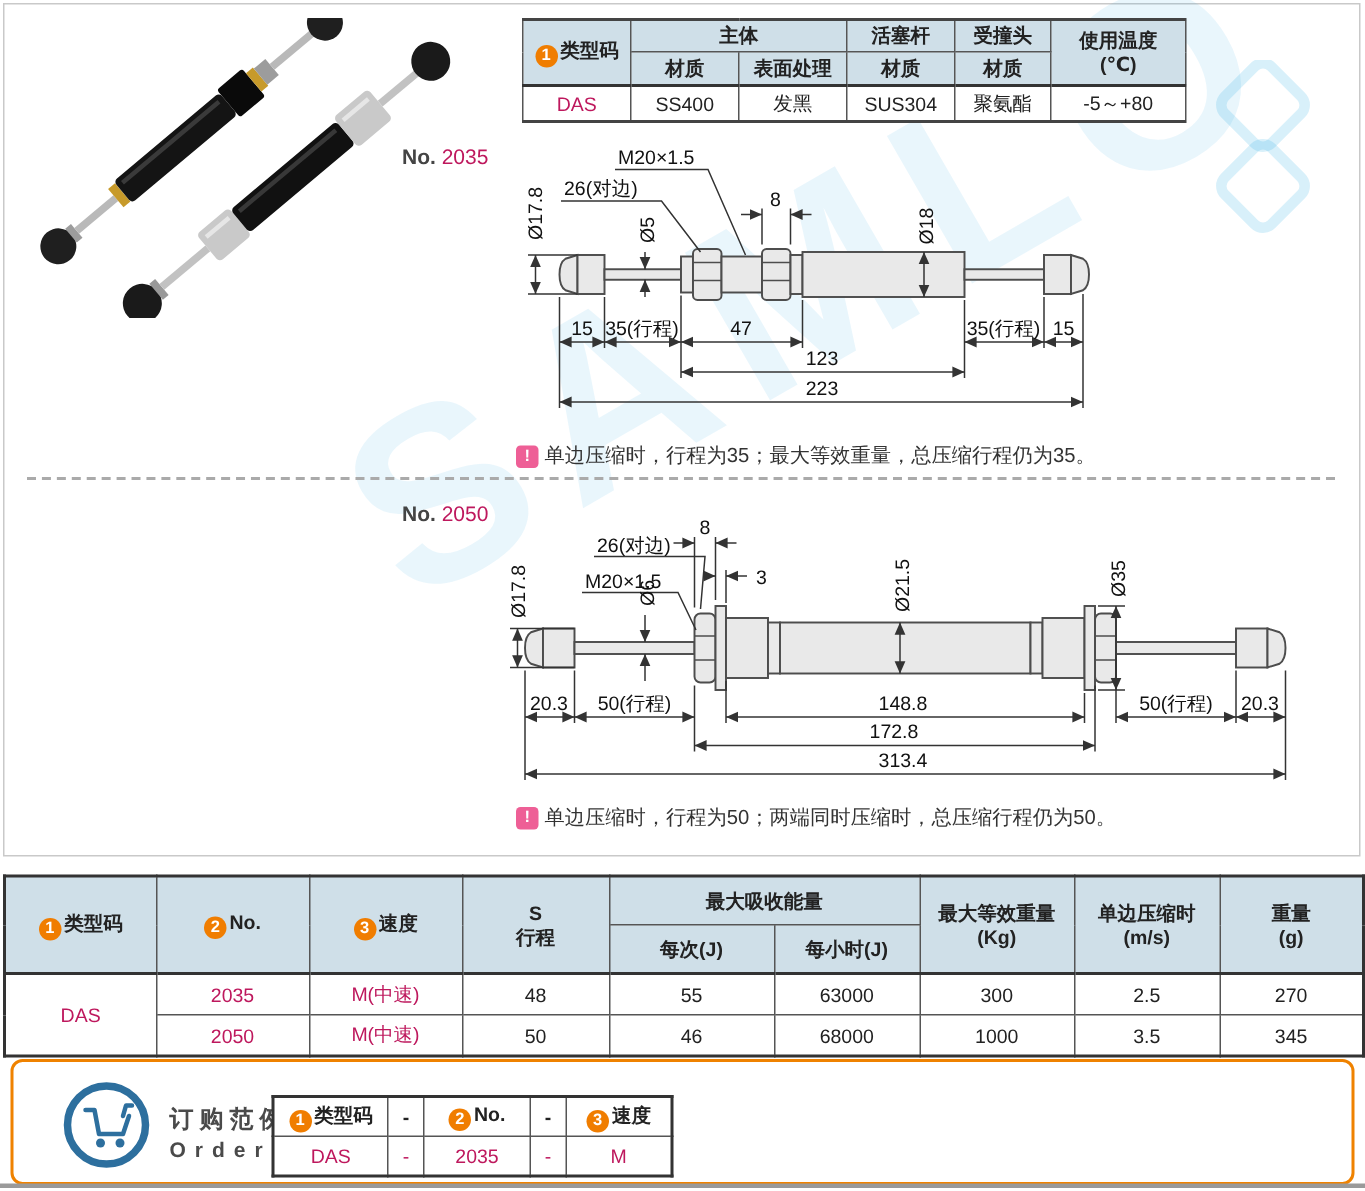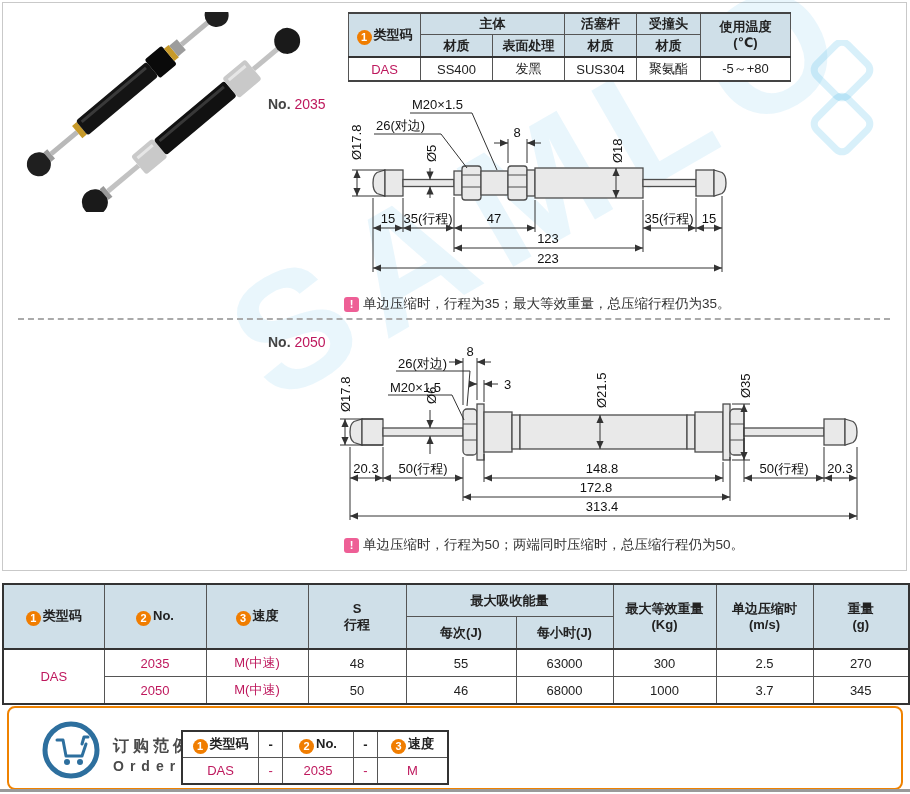--- a/index.html
+++ b/index.html
@@ -349,21 +349,21 @@
       <td>2.5</td>
       <td>270</td>
     </tr>
     <tr>
       <td class="blue">2050</td>
       <td class="blue">M(中速)</td>
       <td>50</td>
       <td>46</td>
       <td>68000</td>
       <td>1000</td>
-      <td>3.7</td>
+      <td>3.5</td>
       <td>345</td>
     </tr>
   </tbody>
     </table>
 
   <div class="order-box">
     <svg style="position:absolute;left:32px;top:12px;" width="60" height="60" viewBox="0 0 60 60">
       <circle cx="30" cy="30" r="26" fill="none" stroke="#2d6f9e" stroke-width="5"></circle>
       <path d="M16 20 h6 l3 16 h16 l4 -12 M25 36 h16 M41 24 l2 -7 h4" fill="none" stroke="#2d6f9e" stroke-width="3" stroke-linecap="round" stroke-linejoin="round"></path>
       <circle cx="26" cy="42" r="3" fill="#2d6f9e"></circle>

